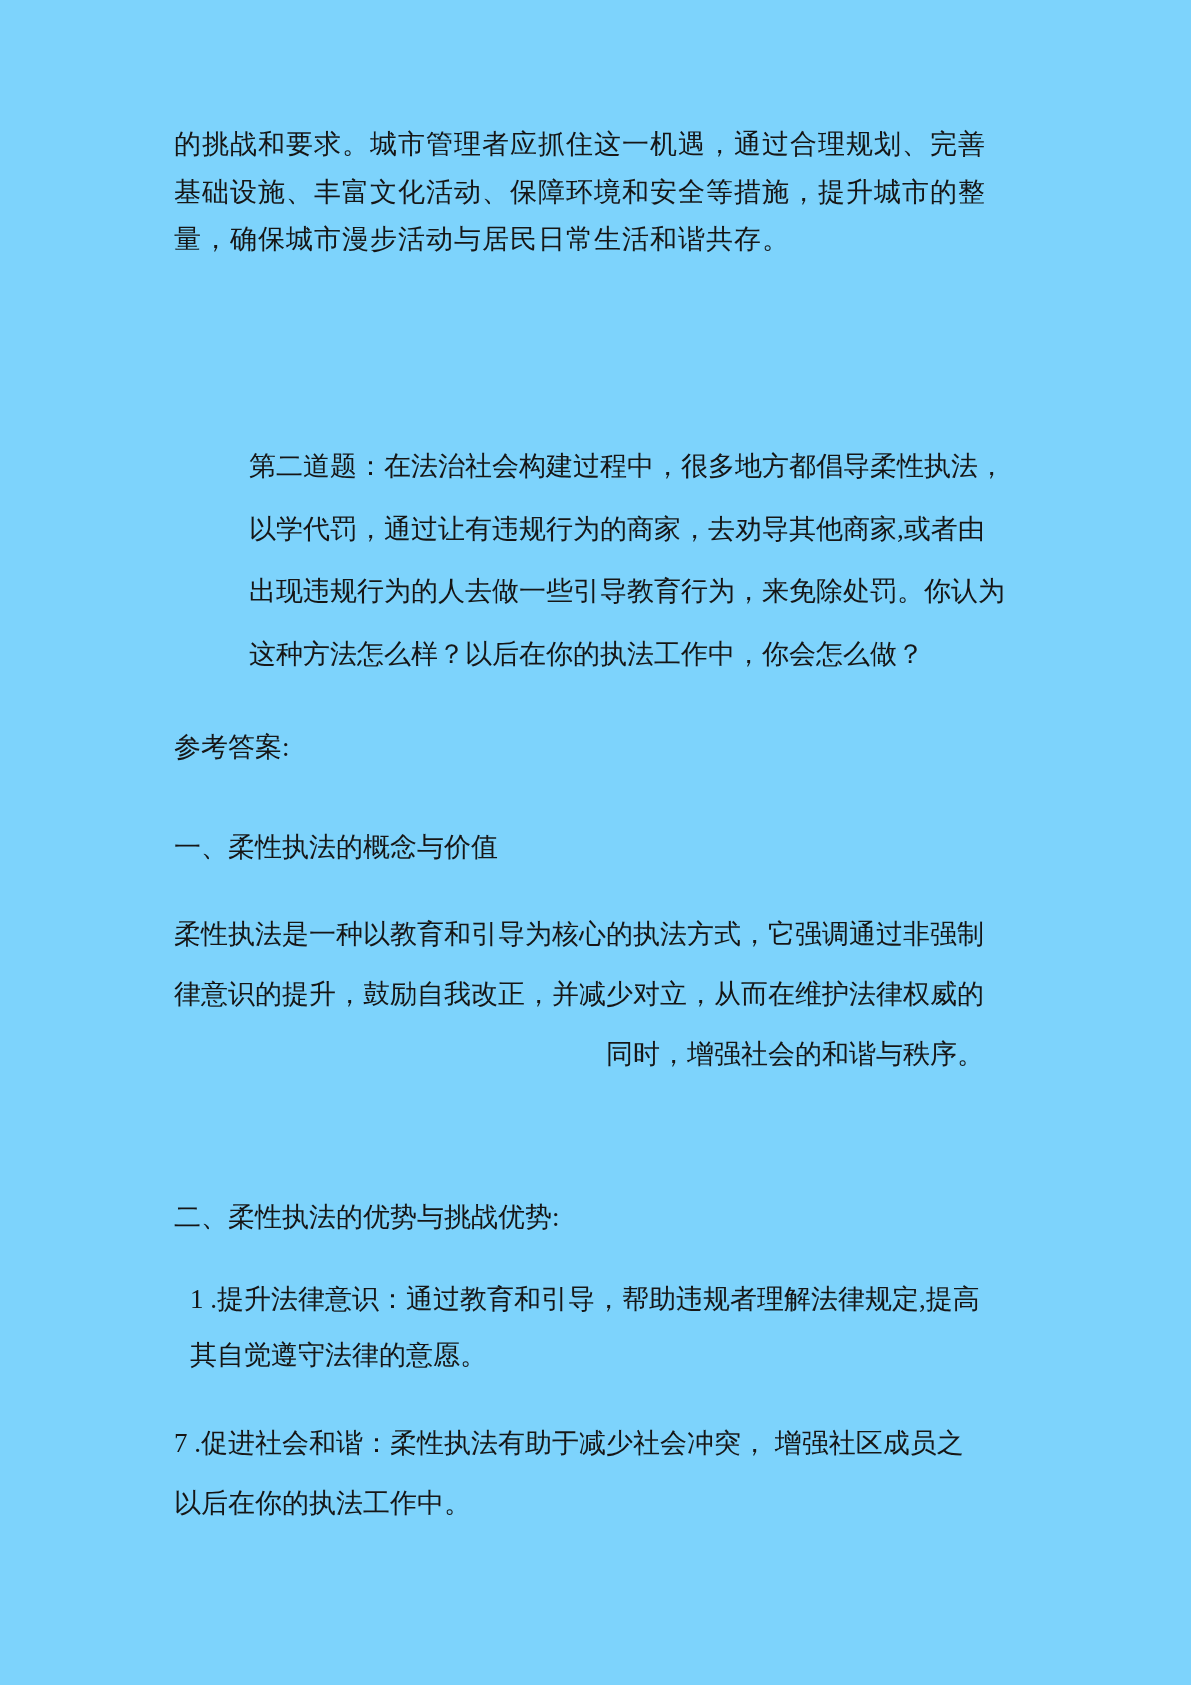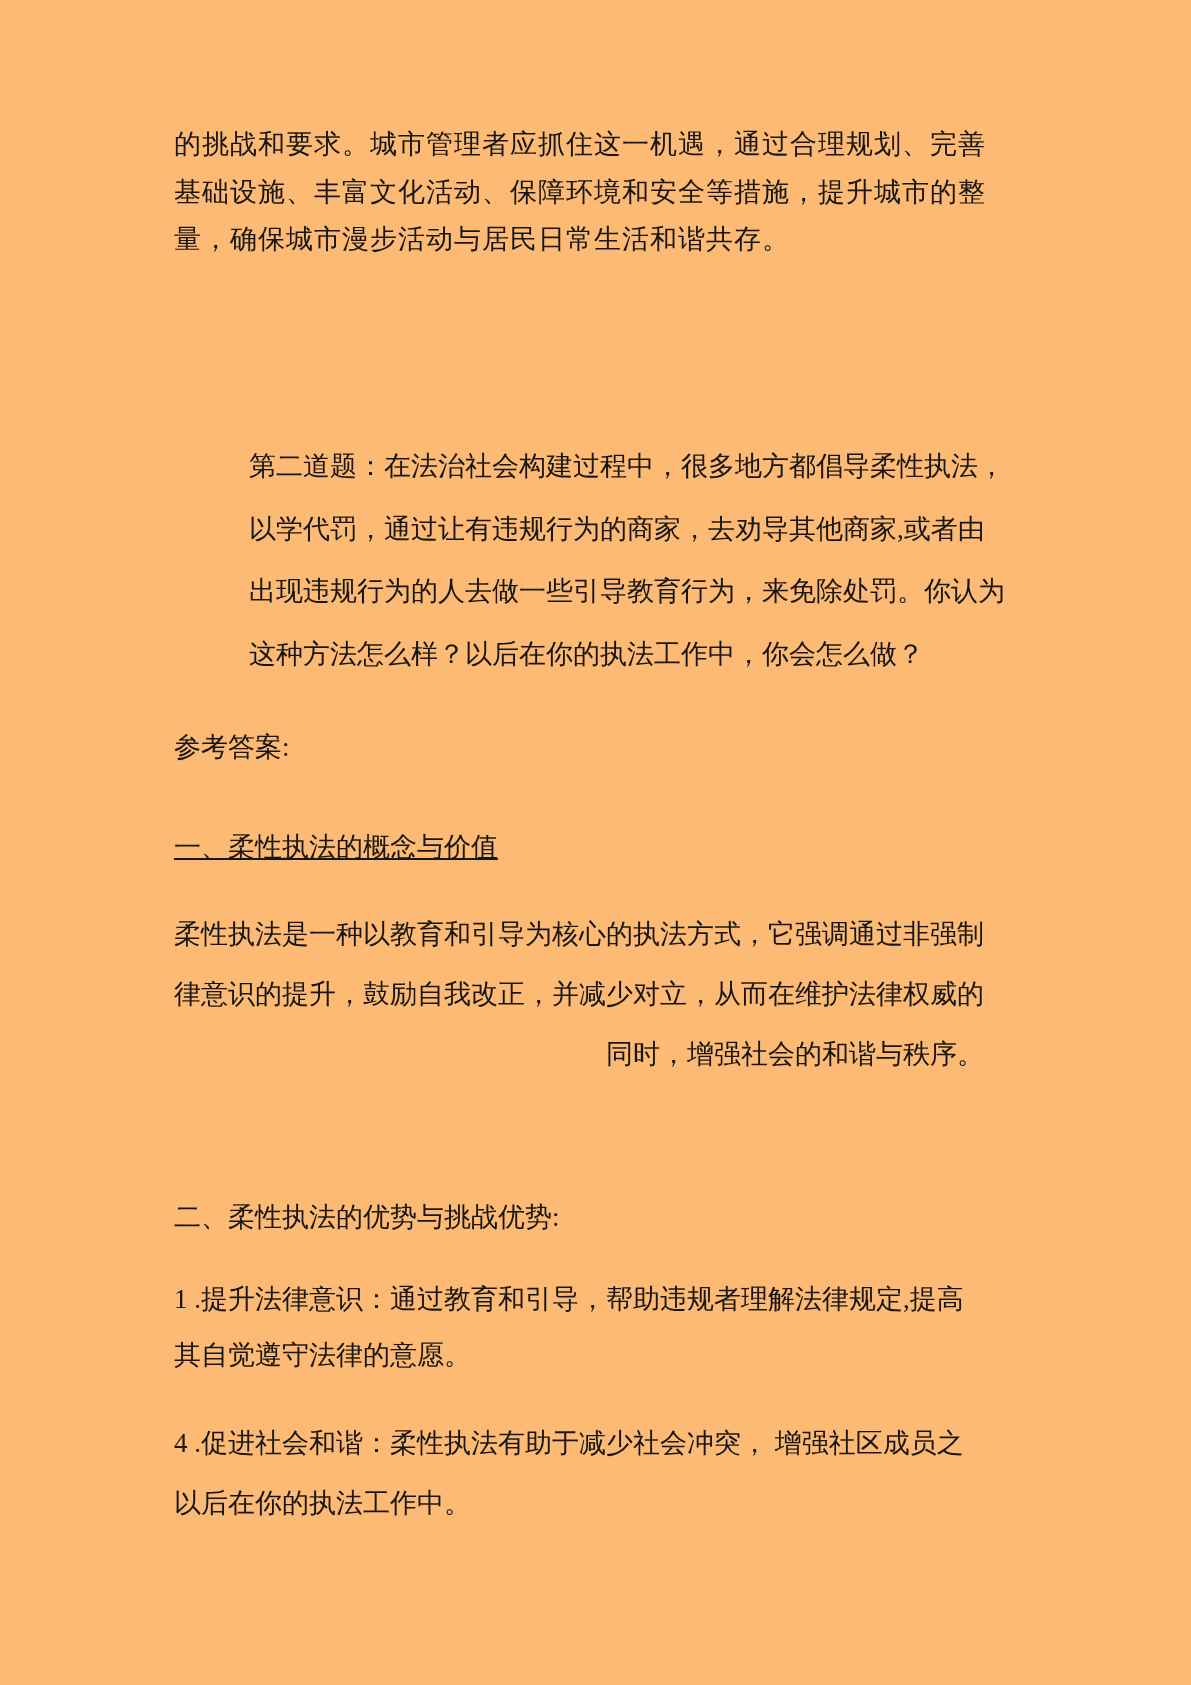--- a/index.html
+++ b/index.html
@@ -4,21 +4,21 @@
 <style>
   html, body {
     margin: 0;
     padding: 0;
     background: #ffffff;
   }
   .page {
     position: relative;
     width: 1191px;
     height: 1685px;
-    background: #fdba74;
+    background: #7dd3fc;
     overflow: hidden;
     font-family: "Liberation Serif", "DejaVu Serif", serif;
     color: #161616;
     font-size: 27px;
   }
   .block {
     position: absolute;
     left: 174px;
   }
   .line {
@@ -36,35 +36,35 @@
     left: 249px;
     line-height: 62.5px;
   }
   .answer-label {
     top: 727px;
     line-height: 40px;
   }
   .section1-heading {
     top: 827px;
     line-height: 40px;
-    text-decoration: underline;
   }
   .section1-paragraph {
     top: 904px;
     line-height: 60px;
     text-align: right;
   }
   .section2-heading {
     top: 1197px;
     line-height: 40px;
     text-align: right;
   }
   .advantage-item-1 {
     top: 1271px;
     line-height: 56px;
+    margin-left: 16px;
   }
   .advantage-item-2 {
     top: 1413px;
     line-height: 60px;
   }
 </style>
 </head>
 <body>
 
 <div class="page">
@@ -99,17 +99,17 @@
   <div class="block section2-heading">
     <div class="line">二、柔性执法的优势与挑战优势:</div>
   </div>
 
   <div class="block advantage-item-1">
     <div class="line">1 .提升法律意识：通过教育和引导，帮助违规者理解法律规定,提高</div>
     <div class="line">其自觉遵守法律的意愿。</div>
   </div>
 
   <div class="block advantage-item-2">
-    <div class="line">4 .促进社会和谐：柔性执法有助于减少社会冲突， 增强社区成员之</div>
+    <div class="line">7 .促进社会和谐：柔性执法有助于减少社会冲突， 增强社区成员之</div>
     <div class="line">以后在你的执法工作中。</div>
   </div>
 
 </div>
 
 </body></html>

